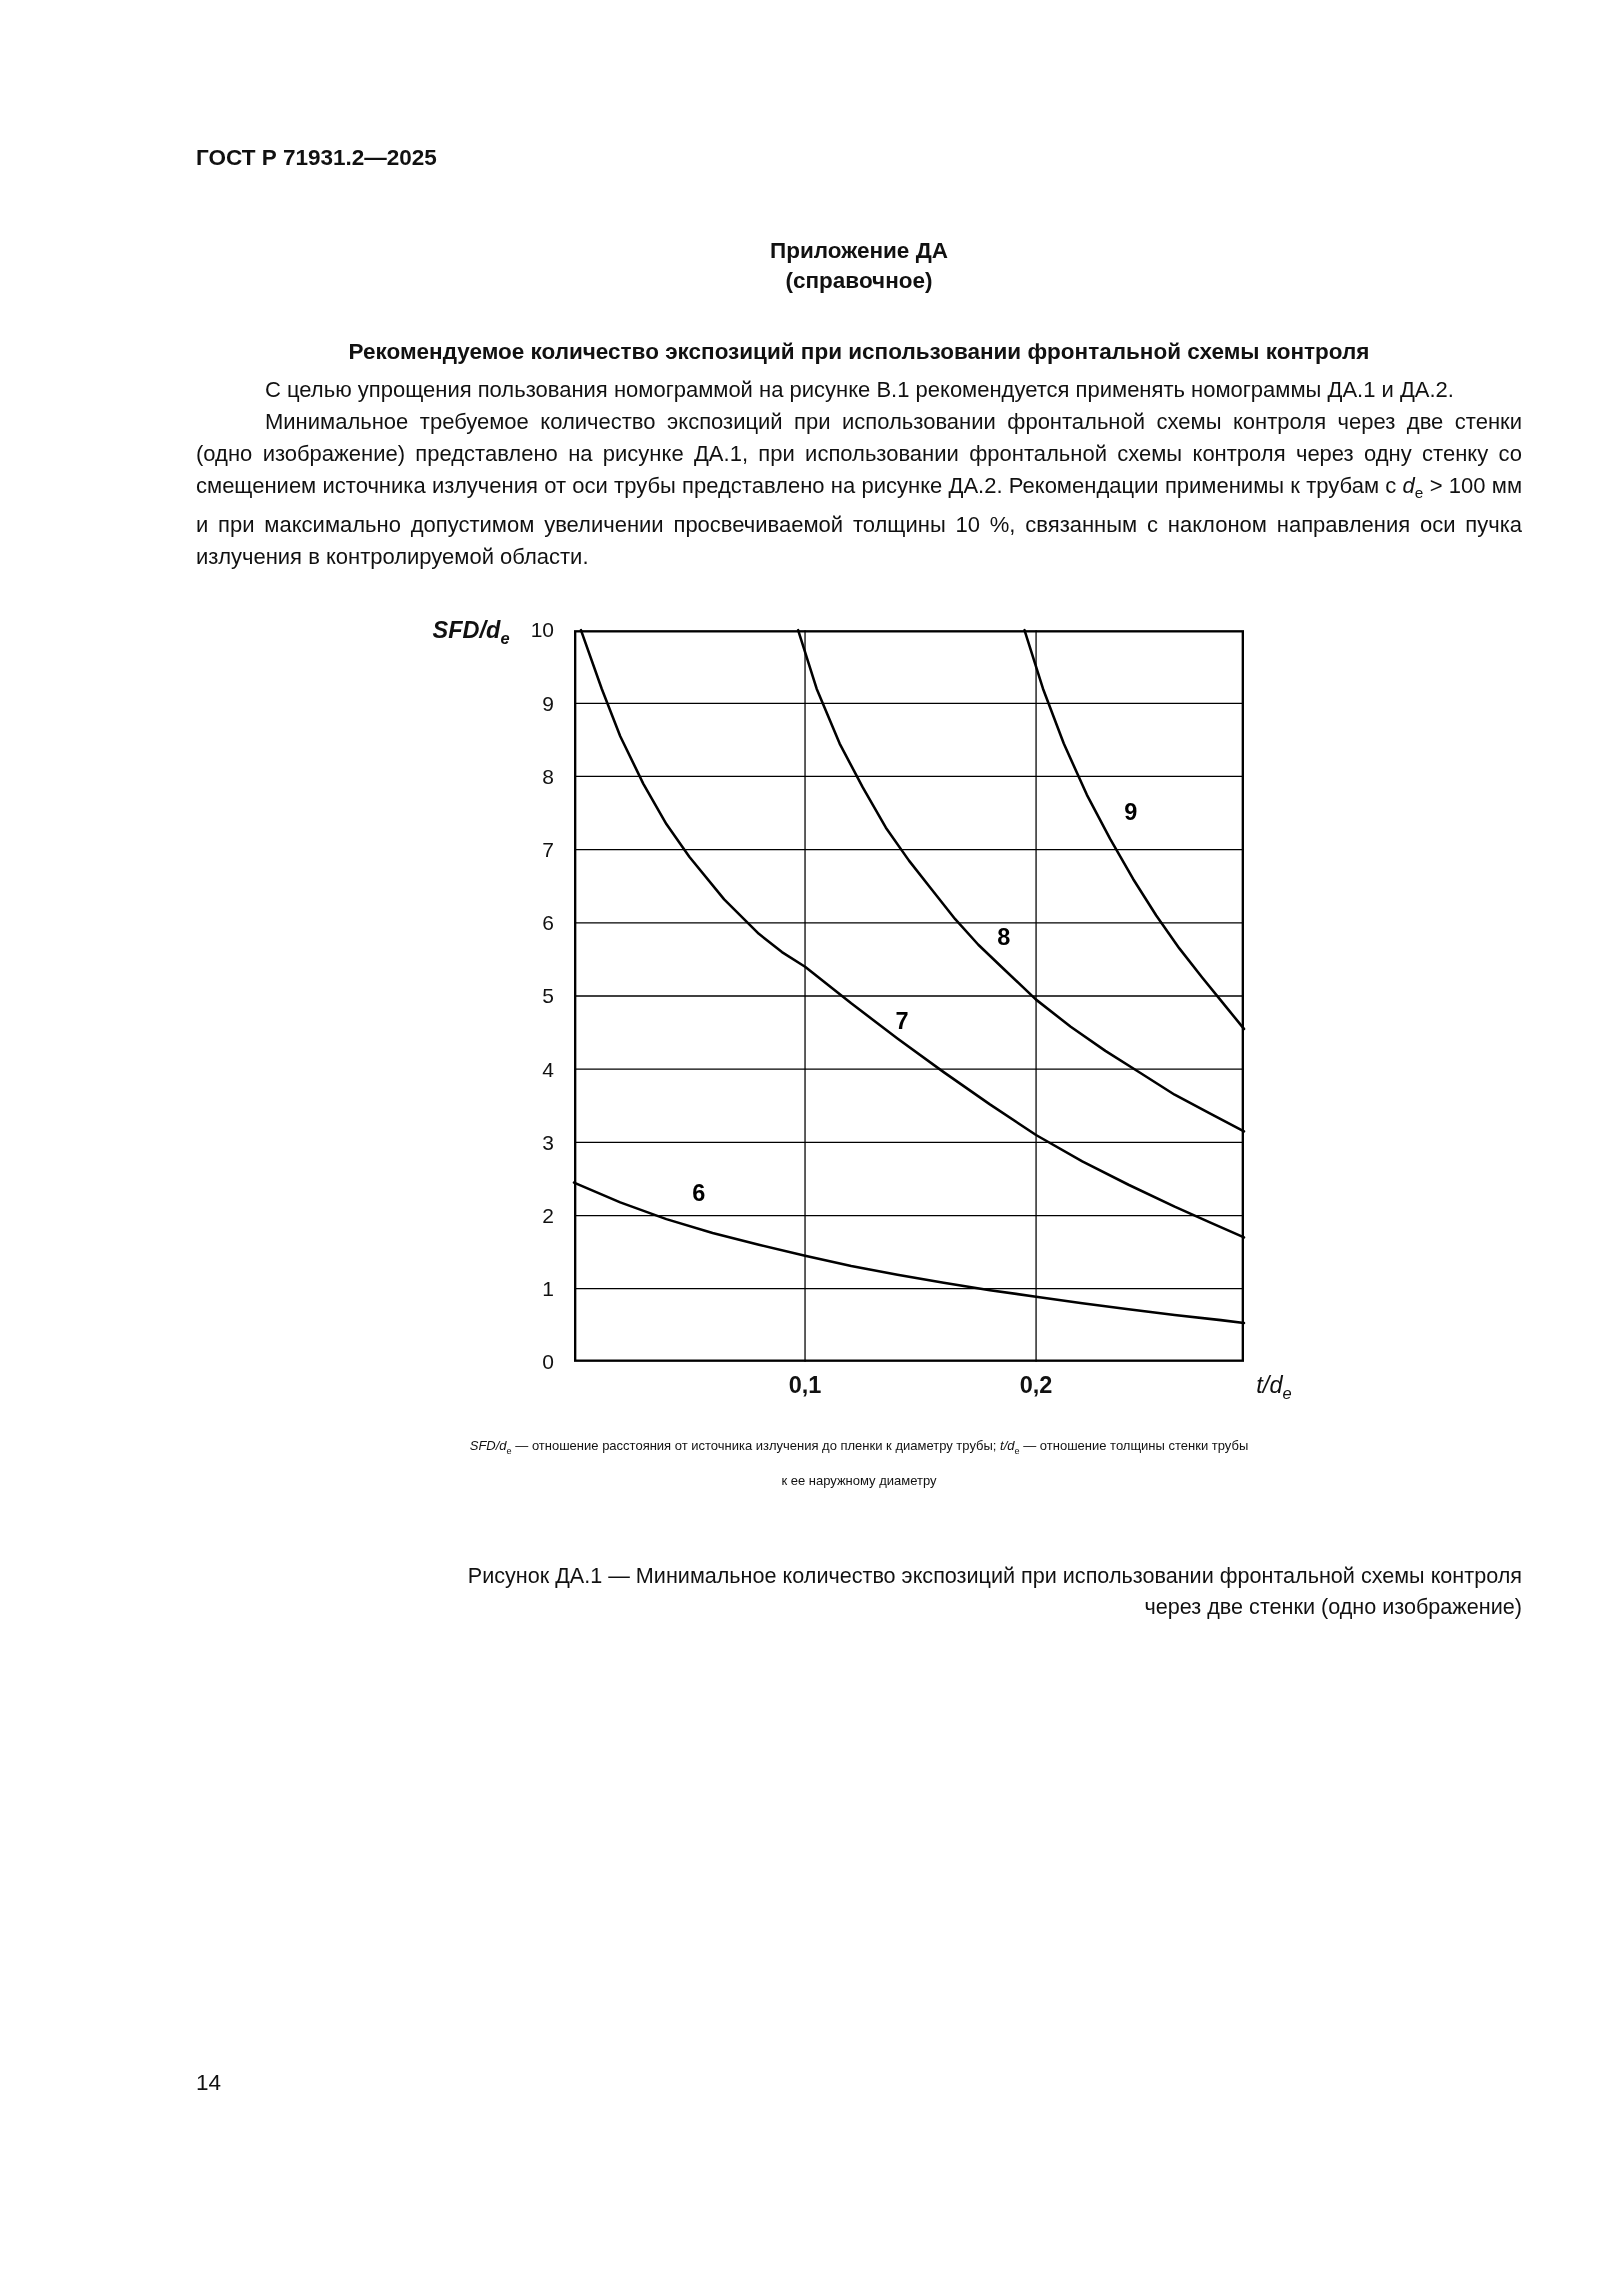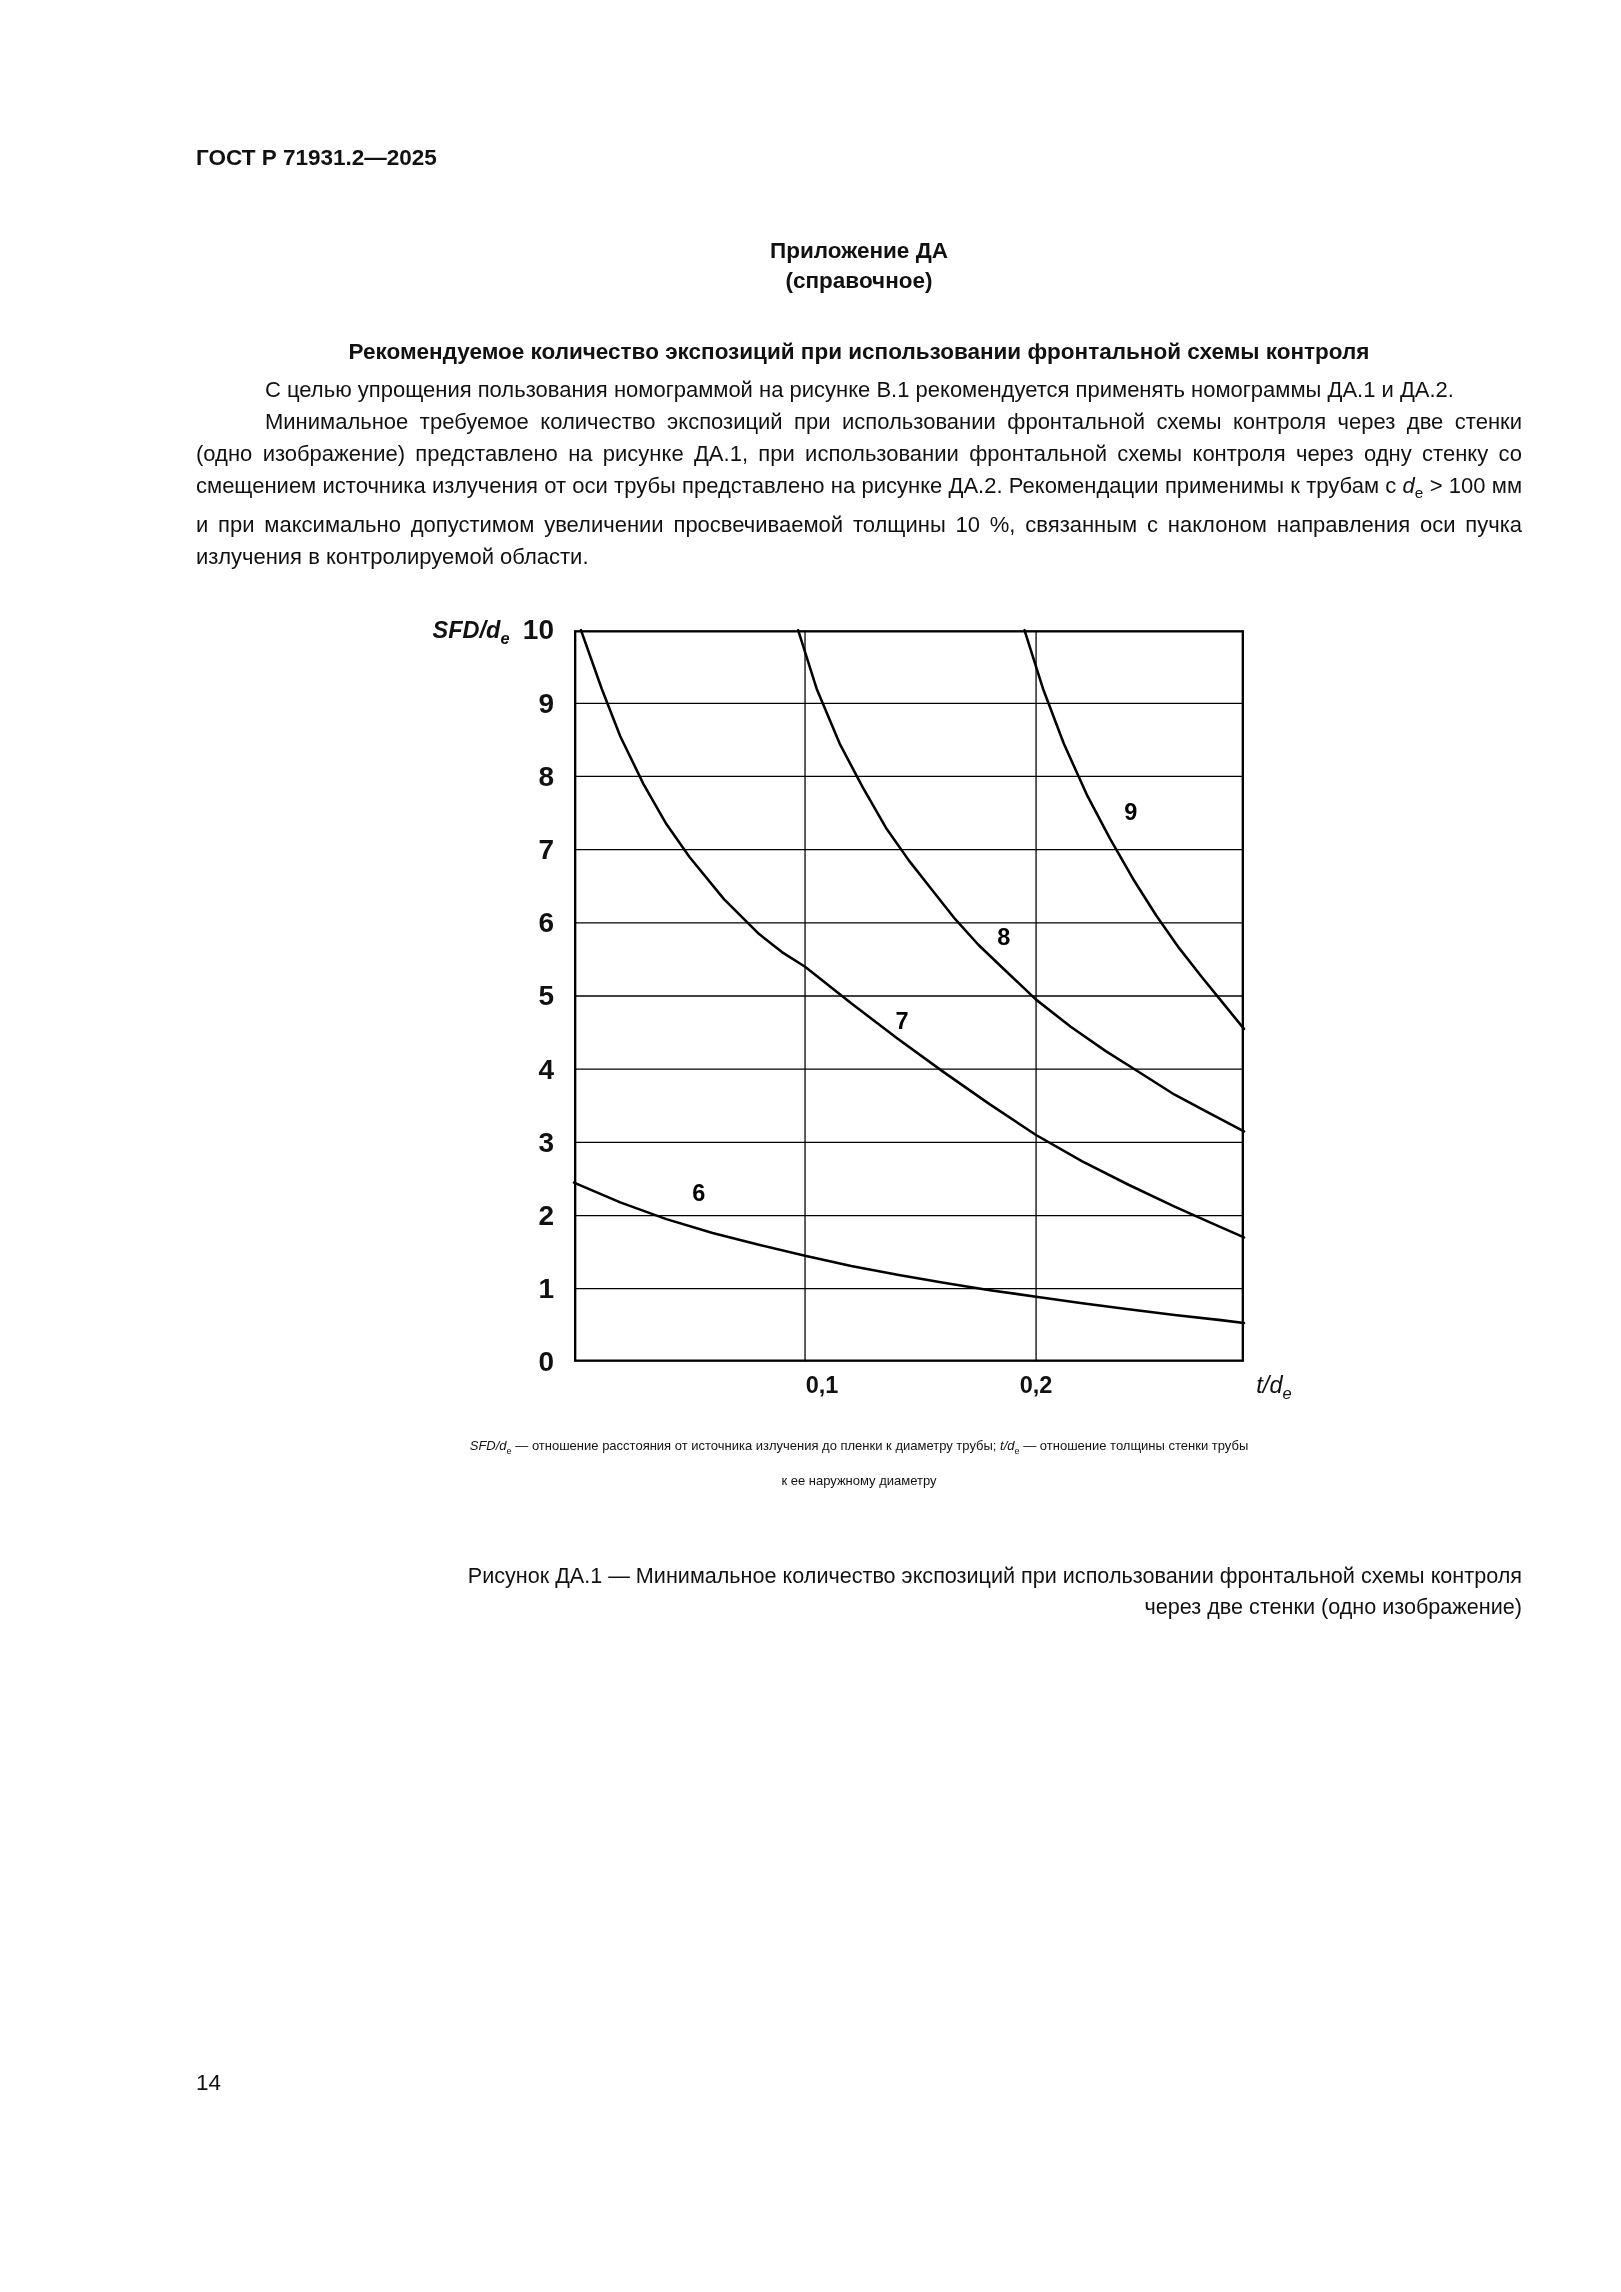--- a/index.html
+++ b/index.html
@@ -17,21 +17,21 @@
   .bodytext{position:absolute;top:374px;left:0;width:100%;font-size:22px;line-height:32px;text-align:justify;}
   .bodytext p{margin:0;text-indent:69px;}
   .chart{position:absolute;left:378px;top:630px;width:670px;height:732px;}
   .chart svg{display:block;overflow:visible;}
   .grid{stroke:#000;stroke-width:1.3;}
   .frame{stroke:#000;stroke-width:2.4;fill:none;}
   .curve{stroke:#000;stroke-width:2.6;fill:none;stroke-linecap:round;stroke-linejoin:round;}
   .curve-label{font-family:"Liberation Sans","DejaVu Sans",sans-serif;font-weight:700;font-size:24px;fill:#000;}
   .sfd-label{position:absolute;left:19.6px;top:617px;width:294px;text-align:right;font-weight:700;font-style:italic;font-size:23.5px;}
   .yticks{position:absolute;left:280px;top:630px;width:78px;height:732px;}
-  .ytick{position:absolute;right:0;font-weight:700;font-size:28px;line-height:29px;}
+  .ytick{position:absolute;right:0;font-weight:400;font-size:21px;line-height:29px;}
   .xticks{position:absolute;left:378px;top:1372px;width:670px;height:33px;}
   .xtick{position:absolute;transform:translateX(-50%);font-weight:700;font-size:23.5px;}
   .tde-label{position:absolute;left:1019px;top:1372px;width:118px;text-align:center;font-weight:400;font-style:italic;font-size:23.5px;}
   .legend-caption{position:absolute;top:1431px;left:0;width:100%;text-align:center;font-size:13px;line-height:30px;}
   .figure-caption{position:absolute;top:1519px;left:0;width:100%;text-align:right;font-size:21.6px;line-height:31px;margin-top:41px;}
   .page-num{position:absolute;top:2070px;left:0;font-size:22.5px;}
   sub{font-size:70%;}
 </style>
 <title>ГОСТ Р 71931.2—2025</title></head>
 <body>
@@ -83,21 +83,21 @@
         <polyline points="228.8,0.0 247.7,59.8 271.2,115.8 294.8,160.6 318.4,201.7 342.0,235.3 365.6,265.2 389.2,295.1 412.8,321.2 436.3,343.6 471.7,377.2 507.1,404.9 542.5,429.5 577.9,451.9 613.2,474.3 648.6,493.0 684.0,511.7" class="curve"></polyline>
         <polyline points="459.9,0.0 478.8,59.8 500.0,115.8 523.6,168.1 547.2,212.9 570.8,254.0 594.4,291.3 618.0,324.9 641.5,354.8 662.8,381.0 684.0,407.1" class="curve"></polyline>
         <text x="127.36551724137932" y="582.66" text-anchor="middle" class="curve-label">6</text>
         <text x="334.92413793103447" y="407.115" text-anchor="middle" class="curve-label">7</text>
         <text x="438.7034482758621" y="321.21" text-anchor="middle" class="curve-label">8</text>
         <text x="568.4275862068965" y="194.22000000000003" text-anchor="middle" class="curve-label">9</text>
       </svg>
   </div>
 
   <div class="xticks">
-      <span class="xtick" style="left: 248px;">0,1</span>
+      <span class="xtick" style="left: 231px;">0,1</span>
       <span class="xtick" style="left: 462px;">0,2</span>
     </div>
   <div class="tde-label">t/d<sub>e</sub></div>
 
   <div class="legend-caption"><i>SFD/d</i><sub>e</sub> — отношение расстояния от источника излучения до пленки к диаметру трубы; <i>t/d</i><sub>e</sub> — отношение толщины стенки трубы<br>к ее наружному диаметру</div>
   <div class="figure-caption">Рисунок ДА.1 — Минимальное количество экспозиций при использовании фронтальной схемы контроля<br>через две стенки (одно изображение)</div>
 
   <div class="page-num">14</div>
 
 </div>

